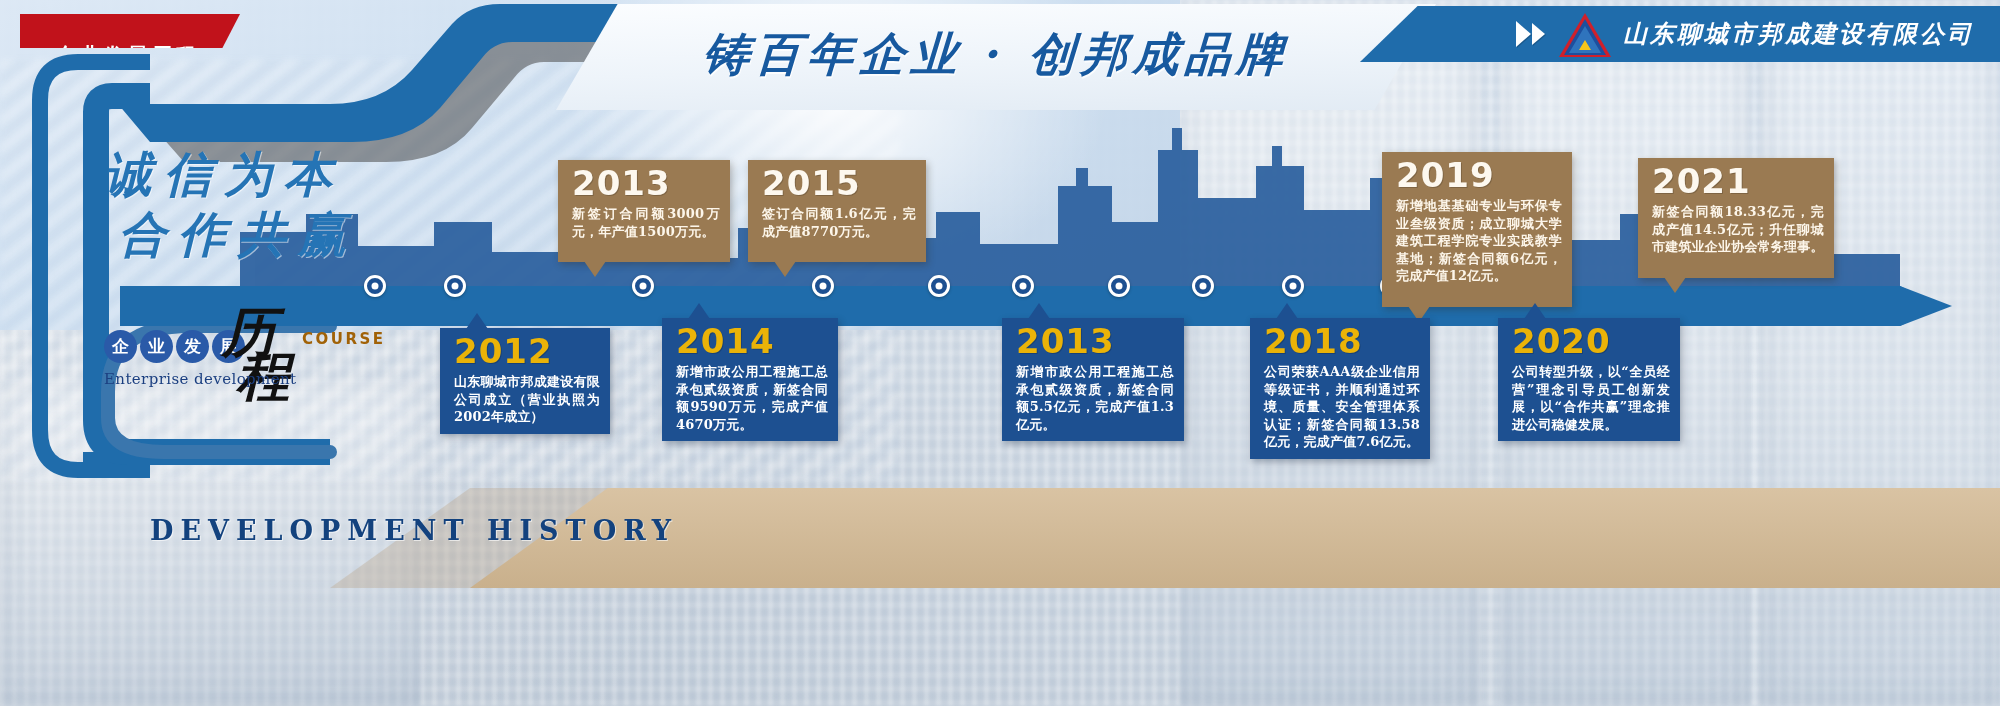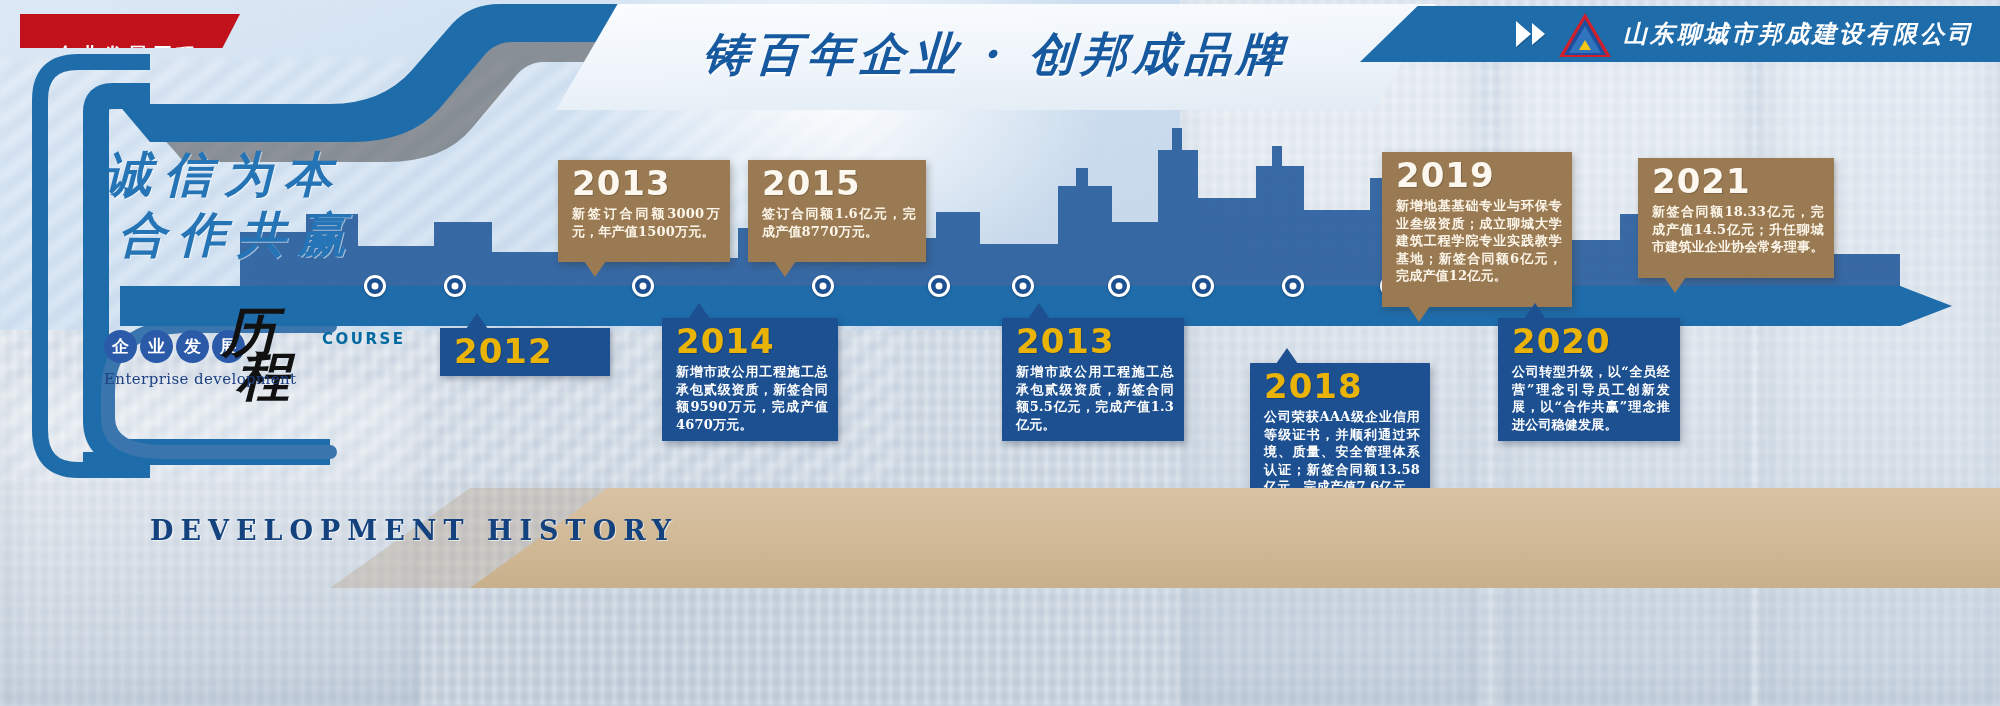--- a/index.html
+++ b/index.html
@@ -133,22 +133,22 @@
   }
   .badge-cal{
     position:absolute; left:122px; top:-8px;
     font-size:54px; font-weight:bold; color:#111; font-style:italic;
     font-family:"DejaVu Serif","Liberation Serif",serif;
     letter-spacing:-4px; line-height:.92;
   }
   .badge-cal span{ display:block; }
   .badge-cal span:nth-child(2){ margin-left:14px; margin-top:-6px; }
   .badge-course{
-    position:absolute; left:222px; top:14px;
-    color:#0369a1; font-size:15px; font-weight:bold; letter-spacing:2.5px;
+    position:absolute; left:202px; top:14px;
+    color:#a16207; font-size:15px; font-weight:bold; letter-spacing:2.5px;
   }
   .badge-en{
     position:absolute; left:4px; top:54px;
     color:#1b3f80; font-size:15px; letter-spacing:.4px;
     font-family:"DejaVu Serif","Liberation Serif",serif;
   }
 
   
   .card{ position:absolute; }
   .card-top{
@@ -368,35 +368,36 @@
 
   <div class="card card-top" style="left:1638px; top:158px; width:196px;">
     <div class="card-year">2021</div>
     <div class="card-body">新签合同额18.33亿元，完成产值14.5亿元；升任聊城市建筑业企业协会常务理事。</div>
     <i class="card-tail tail-down"></i>
   </div>
 
   <div class="card card-bot" style="left:440px; top:328px; width:170px;">
     <i class="card-tail tail-up"></i>
     <div class="card-year">2012</div>
+    <div class="card-body">山东聊城市邦成建设有限公司成立（营业执照为2002年成立）</div>
   </div>
 
   <div class="card card-bot" style="left:662px; top:318px; width:176px;">
     <i class="card-tail tail-up"></i>
     <div class="card-year">2014</div>
     <div class="card-body">新增市政公用工程施工总承包贰级资质，新签合同额9590万元，完成产值4670万元。</div>
   </div>
 
   <div class="card card-bot" style="left:1002px; top:318px; width:182px;">
     <i class="card-tail tail-up"></i>
     <div class="card-year">2013</div>
     <div class="card-body">新增市政公用工程施工总承包贰级资质，新签合同额5.5亿元，完成产值1.3亿元。</div>
   </div>
 
-  <div class="card card-bot" style="left:1250px; top:318px; width:180px;margin-top:45px;">
+  <div class="card card-bot" style="left:1250px; top:318px; width:180px;">
     <i class="card-tail tail-up"></i>
     <div class="card-year">2018</div>
     <div class="card-body">公司荣获AAA级企业信用等级证书，并顺利通过环境、质量、安全管理体系认证；新签合同额13.58亿元，完成产值7.6亿元。</div>
   </div>
 
   <div class="card card-bot" style="left:1498px; top:318px; width:182px;">
     <i class="card-tail tail-up"></i>
     <div class="card-year">2020</div>
     <div class="card-body">公司转型升级，以“全员经营”理念引导员工创新发展，以“合作共赢”理念推进公司稳健发展。</div>
   </div>

